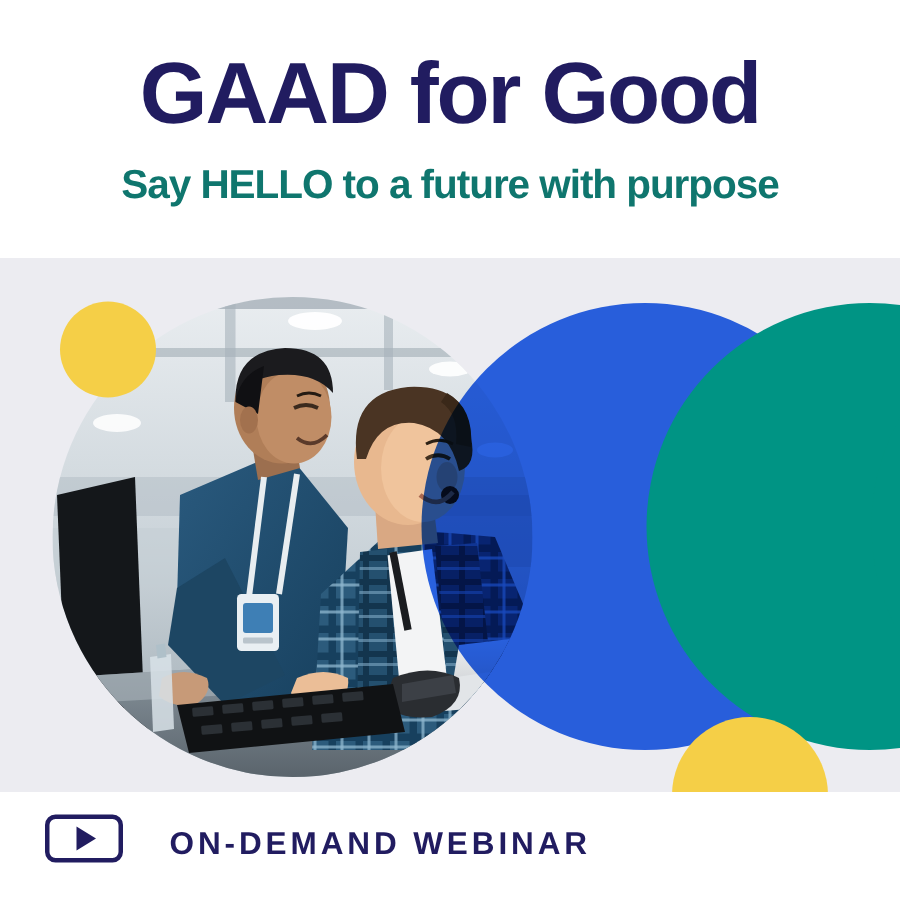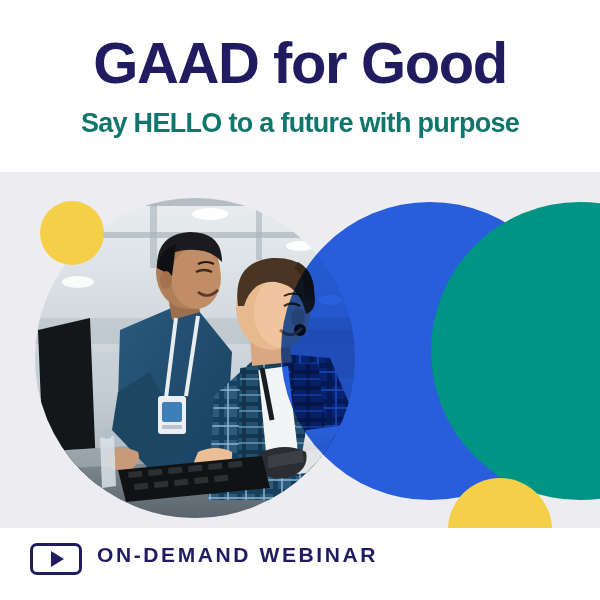--- a/index.html
+++ b/index.html
@@ -89,22 +89,22 @@
     width: 600px;
     height: 72px;
     background: #ffffff;
   }
 
   .webinar-tag {
     position: absolute;
     left: 30px;
     top: 543px;
     display: flex;
-    align-items: flex-start;
-    gap: 15px;
+    align-items: flex-end;
+    gap: 31px;
   }
 
   .play-box {
     width: 52px;
     height: 32px;
     border: 3px solid #211C60;
     border-radius: 7px;
     display: flex;
     align-items: center;
     justify-content: center;

